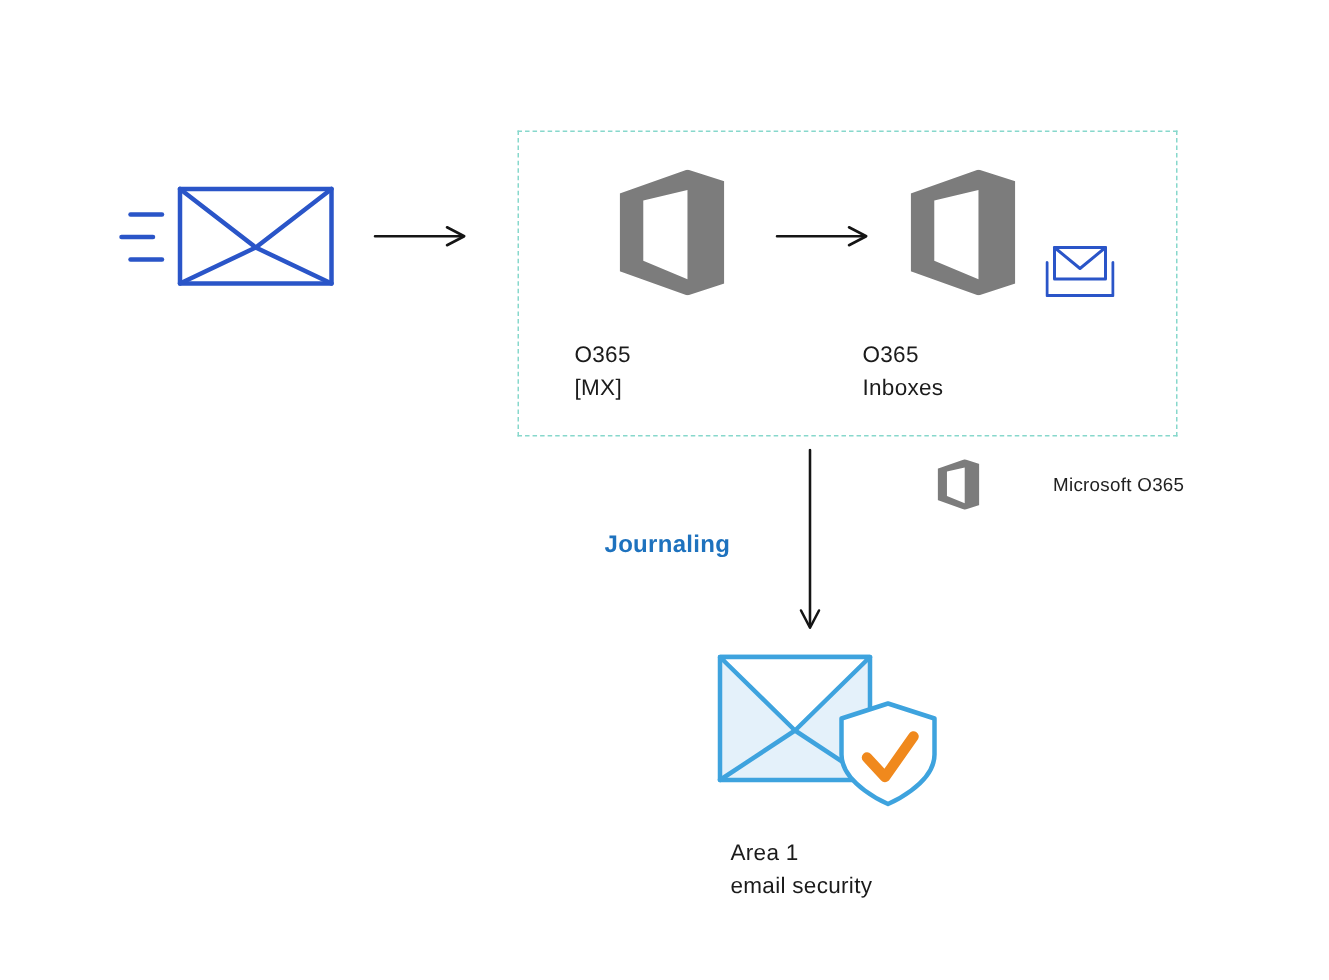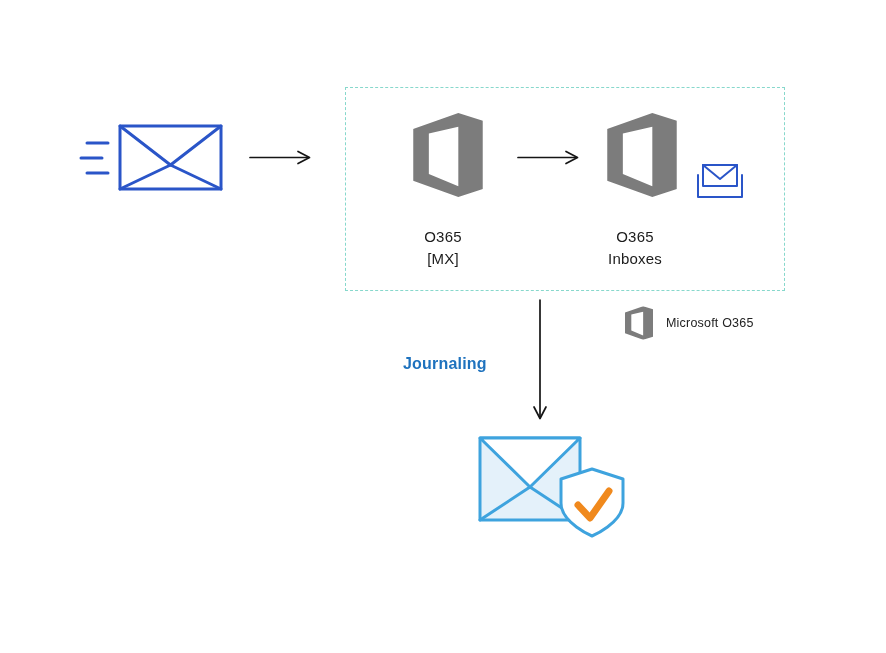--- a/index.html
+++ b/index.html
@@ -9,28 +9,28 @@
     --journaling-blue:#1E72BE;
     --security-light-blue:#3EA3DE;
     --security-fill:#E4F1FA;
     --check-orange:#F0891D;
     --arrow-black:#151515;
   }
   html,body{margin:0;padding:0;background:#fff;font-family:"Liberation Sans",sans-serif;}
   #canvas{position:relative;width:886px;height:653px;background:#ffffff;overflow:hidden;}
   .abs{position:absolute;}
   .label{
-    font-size:15px;color:#1b1b1b;text-align:center;
+    font-size:15px;color:#1b1b1b;
     white-space:pre-line;line-height:22px;letter-spacing:.2px;
   }
   .journaling{
     font-size:16px;font-weight:600;color:var(--journaling-blue);
     text-align:left;letter-spacing:.2px;
   }
-  .legend-text{font-size:12.5px;color:#222;letter-spacing:.2px;}
+  .legend-text{font-size:12.5px;color:#222;letter-spacing:.2px;margin-left:36px;}
   .boundary{border:1.5px dashed var(--boundary-teal);box-sizing:border-box;}
   
   .st-env{stroke:var(--envelope-blue);stroke-width:3;stroke-linecap:round;stroke-linejoin:round;}
   .st-env2{stroke:var(--envelope-blue);stroke-width:2;stroke-linecap:round;stroke-linejoin:round;}
   .st-sec{stroke:var(--security-light-blue);stroke-width:3;stroke-linecap:round;stroke-linejoin:round;}
   .st-arrow{stroke:var(--arrow-black);stroke-width:1.7;stroke-linecap:round;stroke-linejoin:round;}
   .st-check{stroke:var(--check-orange);stroke-width:7;stroke-linecap:round;stroke-linejoin:round;}
   .office{fill:var(--office-gray);}
 </style>
 </head>
@@ -103,14 +103,16 @@
     <g>
       <rect class="st-sec" x="3" y="3" width="100" height="82" style="fill:var(--security-fill)"></rect>
       <path class="st-sec" fill="none" d="M3,85 L53,52 M103,85 L53,52"></path>
       <path class="st-sec" fill="#ffffff" d="M3,3 L53,52 L103,3 Z"></path>
     </g>
     <g>
       <path class="st-sec" fill="#ffffff" d="M84,44 L115,34 L146,44 L146,68 C146,88 115,101 115,101 C115,101 84,88 84,68 Z"></path>
       <path class="st-check" fill="none" d="M101,70 L113,83 L132,56"></path>
     </g>
   </svg>
+  <div class="abs label" style="left:487px;top:558px;width:120px">Area 1
+email security</div>
 
 </div>
 
 </body></html>

